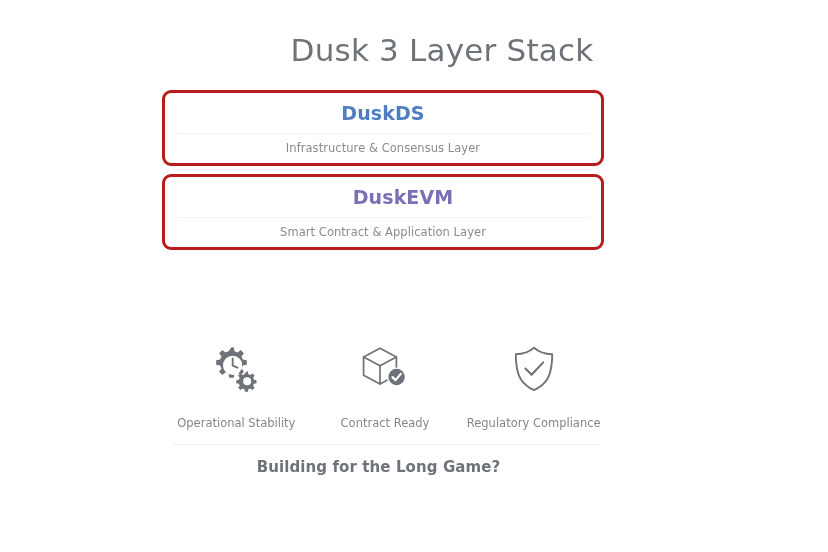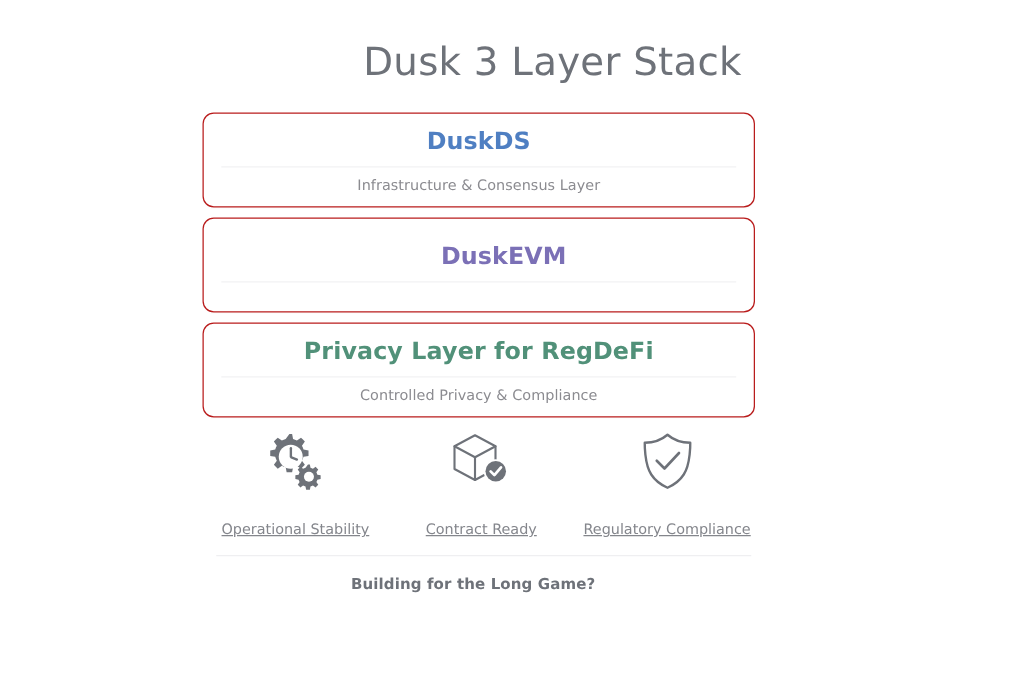--- a/index.html
+++ b/index.html
@@ -40,21 +40,21 @@
   .cards {
     position: absolute;
     left: 162px;
     top: 90px;
     width: 442px;
   }
   .layer-card {
     box-sizing: border-box;
     width: 442px;
     height: 76px;
-    border: 1px solid #b91c1c;
+    border: 3px solid #b91c1c;
     border-radius: 9px;
     background: #ffffff;
     margin-bottom: 8px;
     position: relative;
     display: flex;
     flex-direction: column;
     align-items: center;
     justify-content: center;
     box-shadow: 0 1px 1px rgba(0,0,0,0.012);
   }
@@ -103,39 +103,38 @@
     align-items: center;
     justify-content: center;
   }
   .feature-label {
     margin-top: 21px;
     font-size: 11.5px;
     color: #84868c;
     line-height: 16px;
     text-align: center;
     white-space: nowrap;
-    text-decoration: underline;
   }
 
   
   .footer-divider {
     position: absolute;
     left: 173px;
     top: 444px;
     width: 428px;
     height: 1px;
     background: #efeff1;
   }
   .footer-text {
     position: absolute;
     left: 0;
     top: 456px;
     width: 757px;
     text-align: center;
-    font-size: 12px;
+    font-size: 15px;
     font-weight: bold;
     color: #6e7279;
     line-height: 22px;
     letter-spacing: 0.1px;
   }
 </style>
 </head>
 <body>
 
 <div class="page">
@@ -146,27 +145,23 @@
 
     <div class="layer-card">
       <div class="layer-title color-blue">DuskDS</div>
       <div class="layer-divider"></div>
       <div class="layer-sub">Infrastructure &amp; Consensus Layer</div>
     </div>
 
     <div class="layer-card">
       <div class="layer-title color-purple">DuskEVM</div>
       <div class="layer-divider"></div>
-    </div>
-
-    <div class="layer-card">
-      <div class="layer-title color-green">Privacy Layer for RegDeFi</div>
-      <div class="layer-divider"></div>
-      <div class="layer-sub">Controlled Privacy &amp; Compliance</div>
-    </div>
+      <div class="layer-sub">Smart Contract &amp; Application Layer</div>
+    </div>
+
 
   </div>
 
   <div class="features">
 
     <div class="feature">
       <div class="feature-icon">
         <svg width="52" height="50" viewBox="0 0 52 50" aria-hidden="true">
           <g fill="#6e7279">
 

